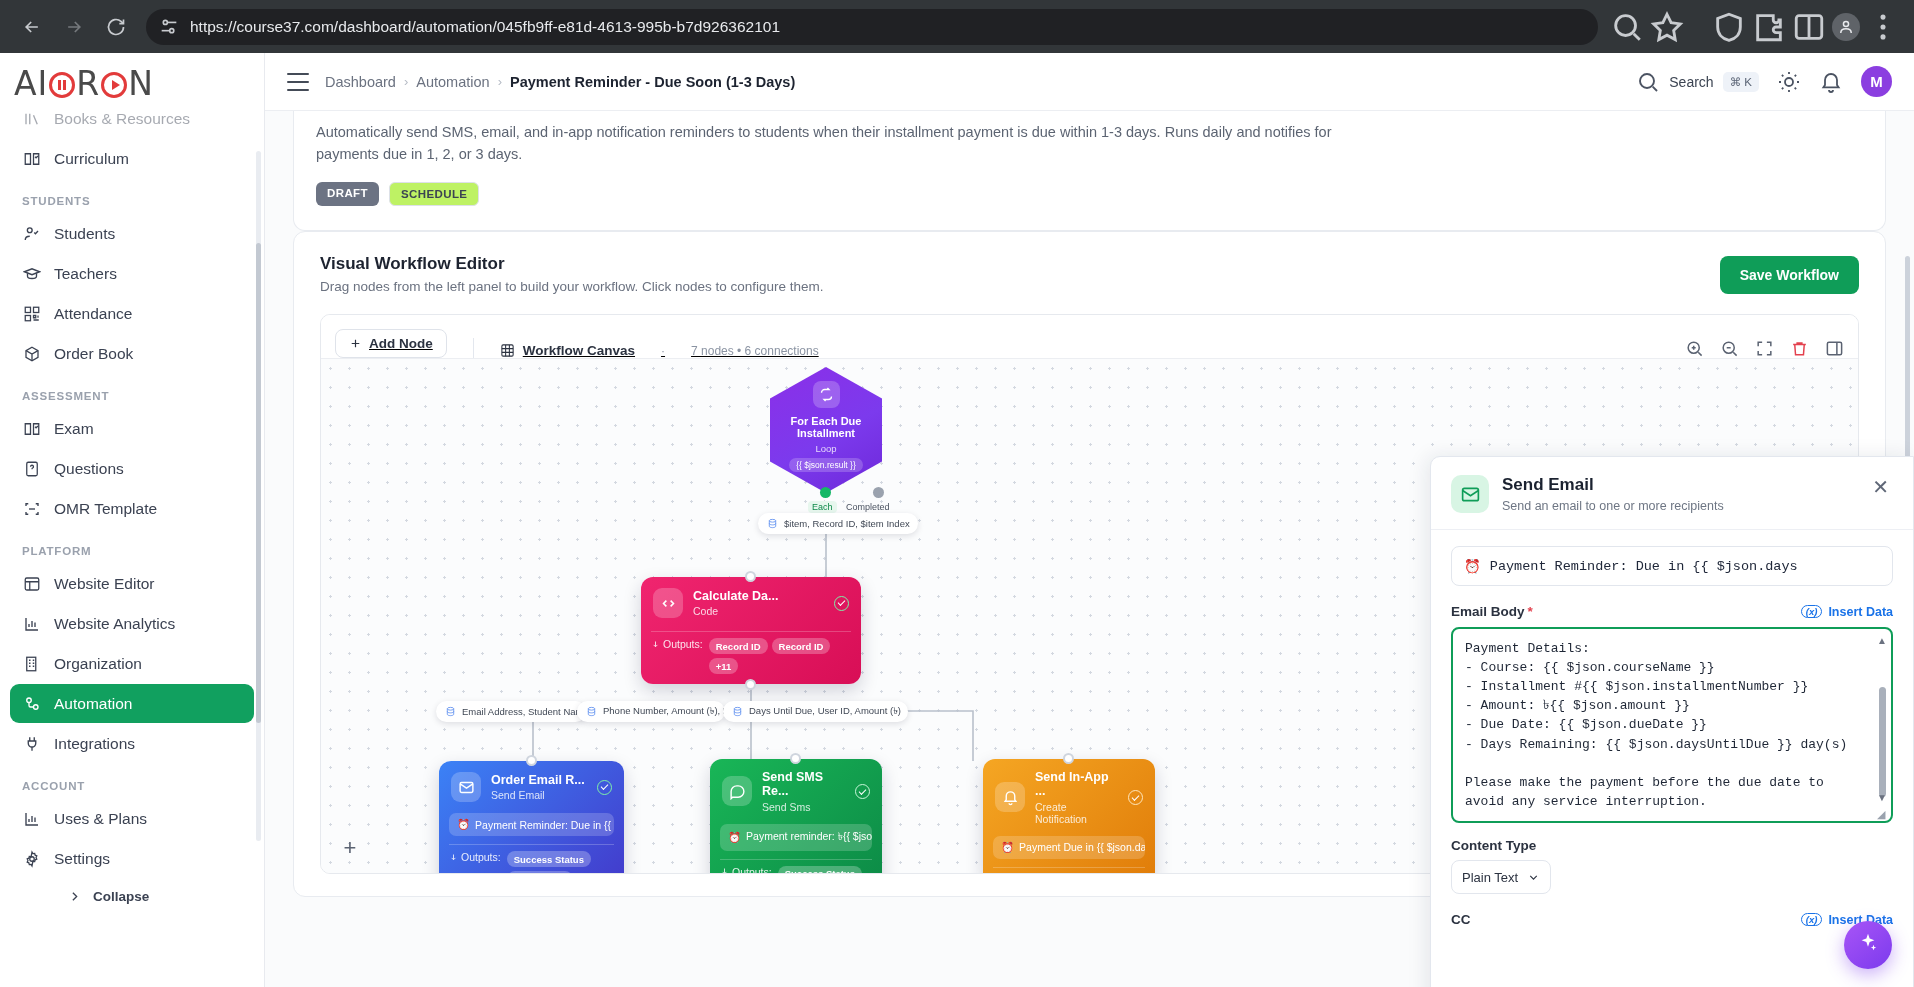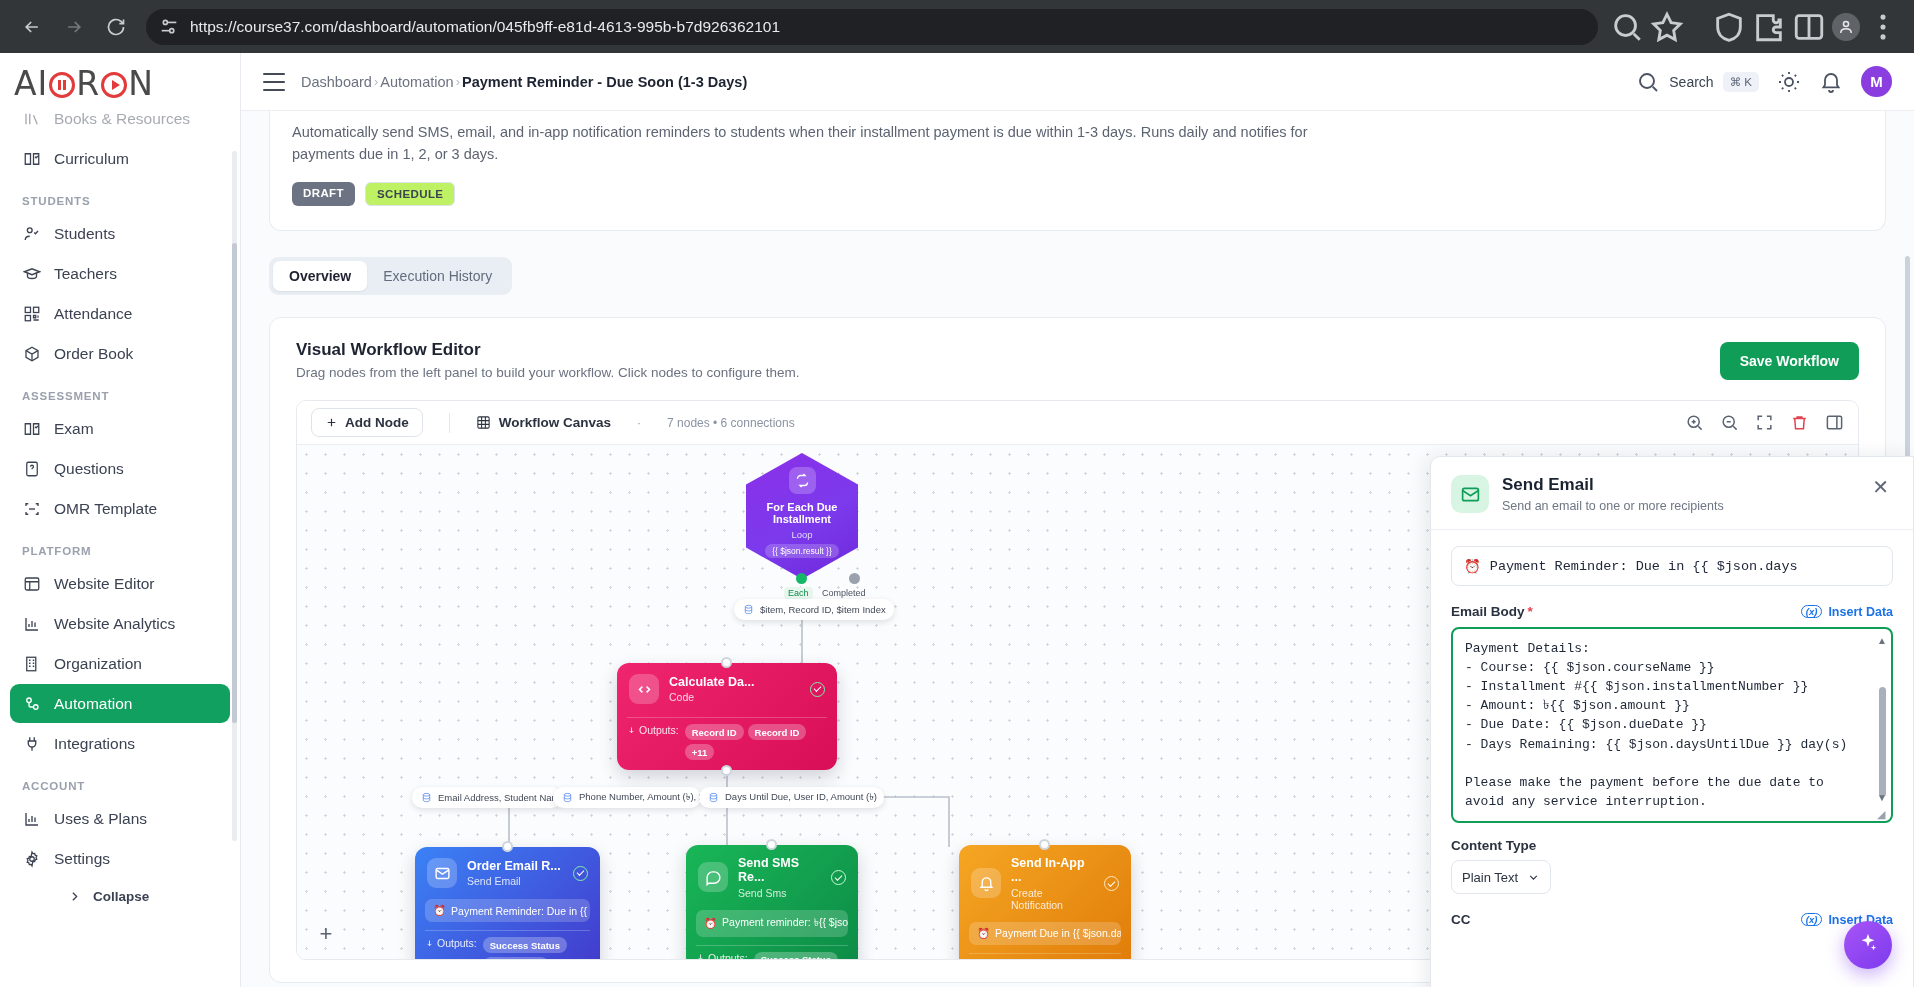--- a/index.html
+++ b/index.html
@@ -37,21 +37,21 @@
     width: 28px; height: 28px; border-radius: 50%; background: #5f6368;
     display:flex; align-items:center; justify-content:center; color:#e8eaed;
     font-size: 13px; flex:none;
   }
 
   
   .app { display: flex; height: 934px; width: 1914px; }
 
   
   .sidebar {
-    width: 241px; background: #ffffff; border-right: 1px solid #e8eaef;
+    width: 265px; background: #ffffff; border-right: 1px solid #e8eaef;
     display: flex; flex-direction: column; flex: none; position: relative;
   }
   .logo-wrap { height: 60px; display: flex; align-items: center; padding: 0 14px; }
   .logo { display: flex; align-items: center; font-size: 33px; font-weight: 400;
     color: #4a4a4a; letter-spacing: 1px; font-family: "DejaVu Sans", sans-serif; }
   .logo .pause-o, .logo .play-o {
     width: 26px; height: 26px; border-radius: 50%; border: 3px solid #e23b3b;
     display:inline-flex; align-items:center; justify-content:center; margin: 0 1px;
     position: relative; top: 2px;
   }
@@ -97,21 +97,21 @@
   .main { flex: 1; display: flex; flex-direction: column; min-width: 0;
      background: #fafbfc; position: relative; }
 
   .topbar {
     height: 58px; background: #fff; border-bottom: 1px solid #eceef2;
     display: flex; align-items: center; padding: 0 22px; gap: 16px; flex: none;
   }
   .hamburger { width: 22px; height: 18px; display: flex; flex-direction: column;
     justify-content: space-between; cursor: pointer; }
   .hamburger span { height: 2px; background: #444b57; border-radius: 1px; }
-  .crumbs { display: flex; align-items: center; gap: 2px; font-size: 14.5px; }
+  .crumbs { display: flex; align-items: center; gap: 8px; font-size: 14.5px; }
   .crumb { color: #6b7280; cursor: pointer; }
   .crumb-sep { color: #b5bbc5; font-size: 13px; }
   .crumb-current { color: #1d2330; font-weight: 700; }
   .topbar-right { margin-left: auto; display: flex; align-items: center; gap: 18px; }
   .search-box { display: flex; align-items: center; gap: 9px; cursor: pointer; }
   .search-box .lbl { font-size: 14px; color: #3c4452; }
   .kbd { background: #eef2f8; border-radius: 5px; padding: 3px 7px;
     font-size: 11.5px; color: #5a6475; }
   .icon-btn { width: 24px; height: 24px; color: #4b5362; cursor: pointer;
      display:flex; align-items:center; justify-content:center;}
@@ -164,21 +164,21 @@
   }
 
   
   .canvas-wrap {
     margin-top: 20px; border: 1px solid #e6e9ee; border-radius: 10px;
     overflow: hidden; height: 560px; display: flex; flex-direction: column;
     position: relative;
   }
   .canvas-toolbar {
     height: 44px; background: #fff; border-bottom: 1px solid #eceef2;
-    display: flex; align-items: center; padding: 0 14px; gap: 26px; flex: none;
+    display: flex; align-items: flex-end; padding: 0 14px; gap: 26px; flex: none; text-decoration: underline;
   }
   .btn-addnode {
     display: flex; align-items: center; gap: 7px; border: 1px solid #dfe3ea;
     border-radius: 8px; padding: 6px 13px; font-size: 13.5px; font-weight: 600;
     color: #2b3240; background: #fff; cursor: pointer;
   }
   .tb-div { width: 1px; height: 20px; background: #e3e7ee; }
   .tb-canvas-name { display: flex; align-items: center; gap: 8px;
     font-size: 13.5px; font-weight: 700; color: #2b3240; }
   .tb-meta { font-size: 12px; color: #8a93a2; }
@@ -627,24 +627,20 @@
       <div class="page-scrollbar"></div>
 
       <section class="desc-card">
         <p class="desc-text">Automatically send SMS, email, and in-app notification reminders to students when their installment payment is due within 1-3 days. Runs daily and notifies for payments due in 1, 2, or 3 days.</p>
         <div class="badges">
           <span class="badge-draft">DRAFT</span>
           <span class="badge-schedule">SCHEDULE</span>
         </div>
       </section>
 
-      <div class="tabs">
-        <div class="tab active">Overview</div>
-        <div class="tab">Execution History</div>
-      </div>
 
       <section class="editor-card">
         <div class="editor-head">
           <div>
             <div class="editor-title">Visual Workflow Editor</div>
             <div class="editor-sub">Drag nodes from the left panel to build your workflow. Click nodes to configure them.</div>
           </div>
           <button class="btn-save">Save Workflow</button>
         </div>
 

